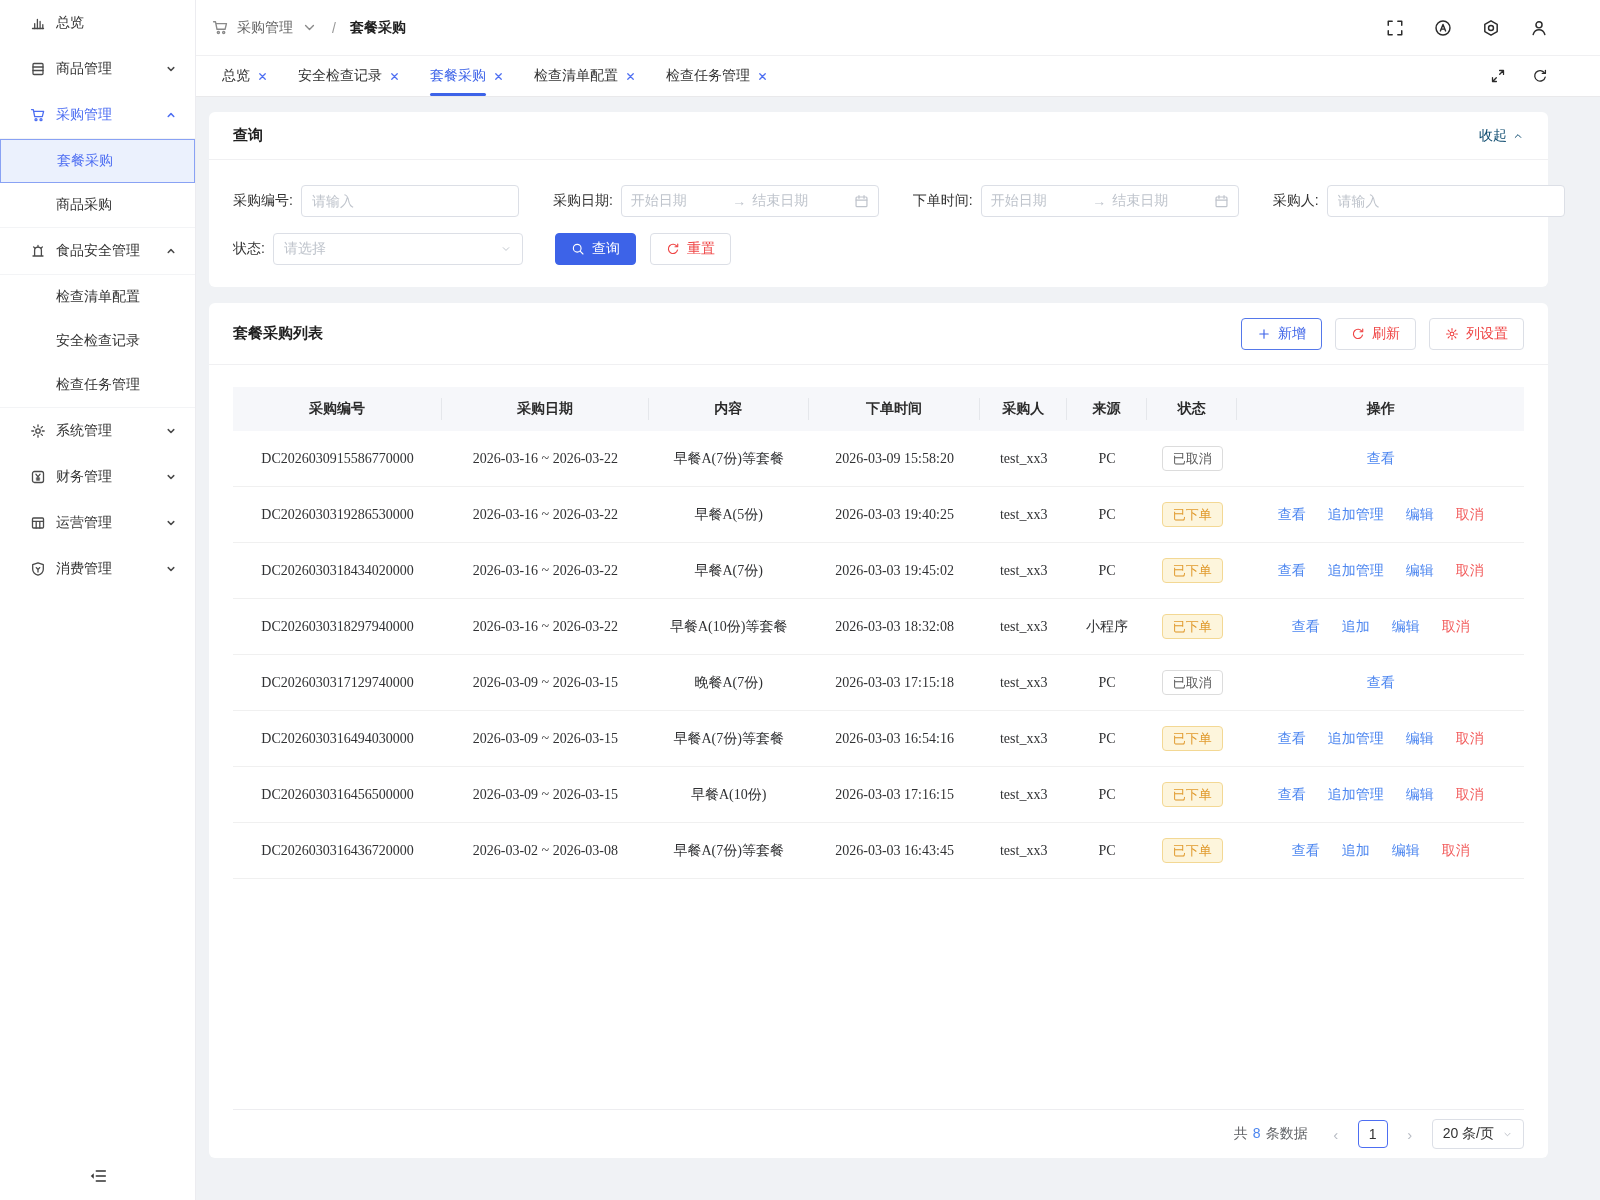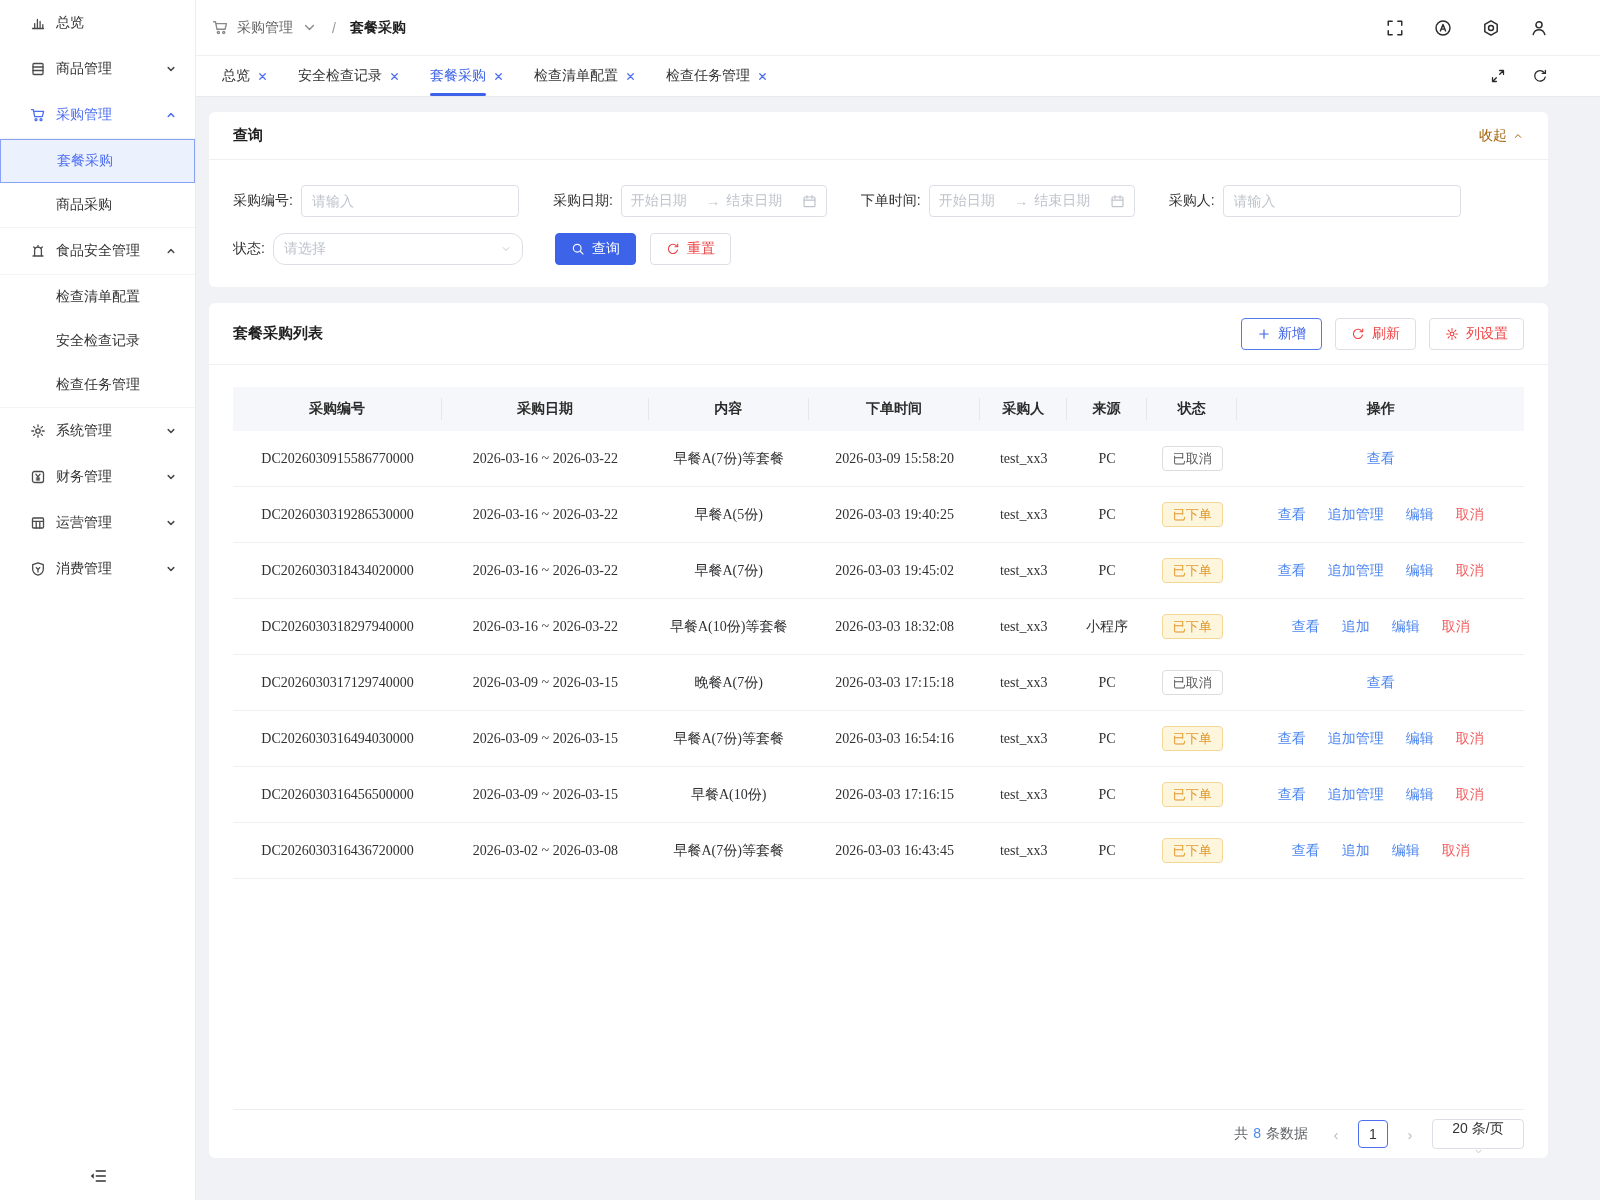--- a/index.html
+++ b/index.html
@@ -51,35 +51,35 @@
   .tab-tools{display:flex;align-items:center;gap:26px;color:#2b2b2b;}
   .tab-tools .icon{width:16px;height:16px;cursor:pointer;}
 
   .content{flex:1;display:flex;flex-direction:column;min-height:0;padding:15px 52px 42px 13px;background:#F0F2F5;justify-content:space-between;}
 
   .card{background:#fff;border-radius:6px;}
   
   .query-card{margin-bottom:16px;flex:none;}
   .card-head{height:48px;display:flex;align-items:center;justify-content:space-between;padding:0 24px;border-bottom:1px solid #F0F0F2;}
   .card-title{font-weight:700;font-size:15px;color:#1f1f1f;}
-  .collapse-link{display:flex;align-items:center;gap:5px;color:#a16207;cursor:pointer;}
+  .collapse-link{display:flex;align-items:center;gap:5px;color:#0c4a6e;cursor:pointer;}
   .collapse-link .icon{width:12px;height:12px;}
   .query-form{padding:25px 24px 22px;}
   .qrow{display:flex;align-items:center;gap:34px;}
   .qrow + .qrow{margin-top:16px;}
   .field{display:flex;align-items:center;}
   .field-label{margin-right:8px;color:#333;white-space:nowrap;}
   .q-input{height:32px;border:1px solid var(--border);border-radius:4px;padding:0 10px;font-size:14px;color:#333;width:218px;outline:none;font-family:inherit;}
   .q-input::placeholder{color:#BFC4CC;}
   .q-input.wide{width:238px;}
-  .range{width:206px;height:32px;border:1px solid var(--border);border-radius:4px;display:flex;align-items:center;padding:0 9px;gap:6px;color:#BFC4CC;cursor:text;}
+  .range{width:258px;height:32px;border:1px solid var(--border);border-radius:4px;display:flex;align-items:center;padding:0 9px;gap:6px;color:#BFC4CC;cursor:text;}
   .range .ph{flex:1;white-space:nowrap;overflow:hidden;}
   .range .arrow{color:#BFC4CC;}
   .range .icon{color:#BFC4CC;width:15px;height:15px;}
-  .select{width:250px;height:32px;border:1px solid var(--border);border-radius:12px;display:flex;align-items:center;justify-content:space-between;padding:7px 10px;color:#BFC4CC;cursor:pointer;}
+  .select{width:250px;height:32px;border:1px solid var(--border);border-radius:4px;display:flex;align-items:center;justify-content:space-between;padding:7px 10px;color:#BFC4CC;cursor:pointer;}
   .select .icon{width:12px;height:12px;color:#BFC4CC;}
   .btn{height:32px;display:inline-flex;align-items:center;gap:7px;padding:0 15px;border-radius:4px;border:1px solid var(--border);background:#fff;color:#ef4444;font-size:14px;cursor:pointer;font-family:inherit;}
   .btn .icon{width:14px;height:14px;}
   .btn-primary{background:var(--primary);border-color:var(--primary);color:#fff;}
   .btn-primary-outline{border-color:#5578EA;color:#3D63E8;}
   .btn-search{margin-left:-2px;}
   .btn-reset{margin-left:-20px;}
 
   
   .list-card{flex:1;min-height:0;display:flex;flex-direction:column;}
@@ -99,21 +99,21 @@
   .acts{display:flex;justify-content:center;gap:22px;}
   .act{cursor:pointer;white-space:nowrap;}
   .act-link{color:var(--link);}
   .act-danger{color:var(--danger);}
 
   .pagination{height:48px;display:flex;align-items:center;justify-content:flex-end;gap:10px;padding:0 24px;color:#606266;flex:none;}
   .pg-total{display:flex;gap:5px;margin-right:6px;}
   .pg-total b{color:var(--link);font-weight:400;}
   .pg-arrow{width:24px;height:28px;display:flex;align-items:center;justify-content:center;color:#B8BCC4;font-size:15px;cursor:pointer;}
   .pg-page{width:30px;height:28px;border:1px solid #4D6EF2;border-radius:4px;display:flex;align-items:center;justify-content:center;color:#333;cursor:pointer;background:#fff;}
-  .pg-size{height:30px;min-width:92px;border:1px solid var(--border);border-radius:4px;display:flex;align-items:center;justify-content:space-between;gap:8px;padding:0 10px;color:#333;cursor:pointer;background:#fff;flex-direction:column;}
+  .pg-size{height:30px;min-width:92px;border:1px solid var(--border);border-radius:4px;display:flex;align-items:center;justify-content:space-between;gap:8px;padding:0 10px;color:#333;cursor:pointer;background:#fff;}
   .pg-size .icon{width:11px;height:11px;color:#B8BCC4;}
 </style>
 </head>
 <body>
 
 <div class="app">
 
   <aside class="sidebar">
     <nav id="sidebar-nav">
         <div class="nav-item">

